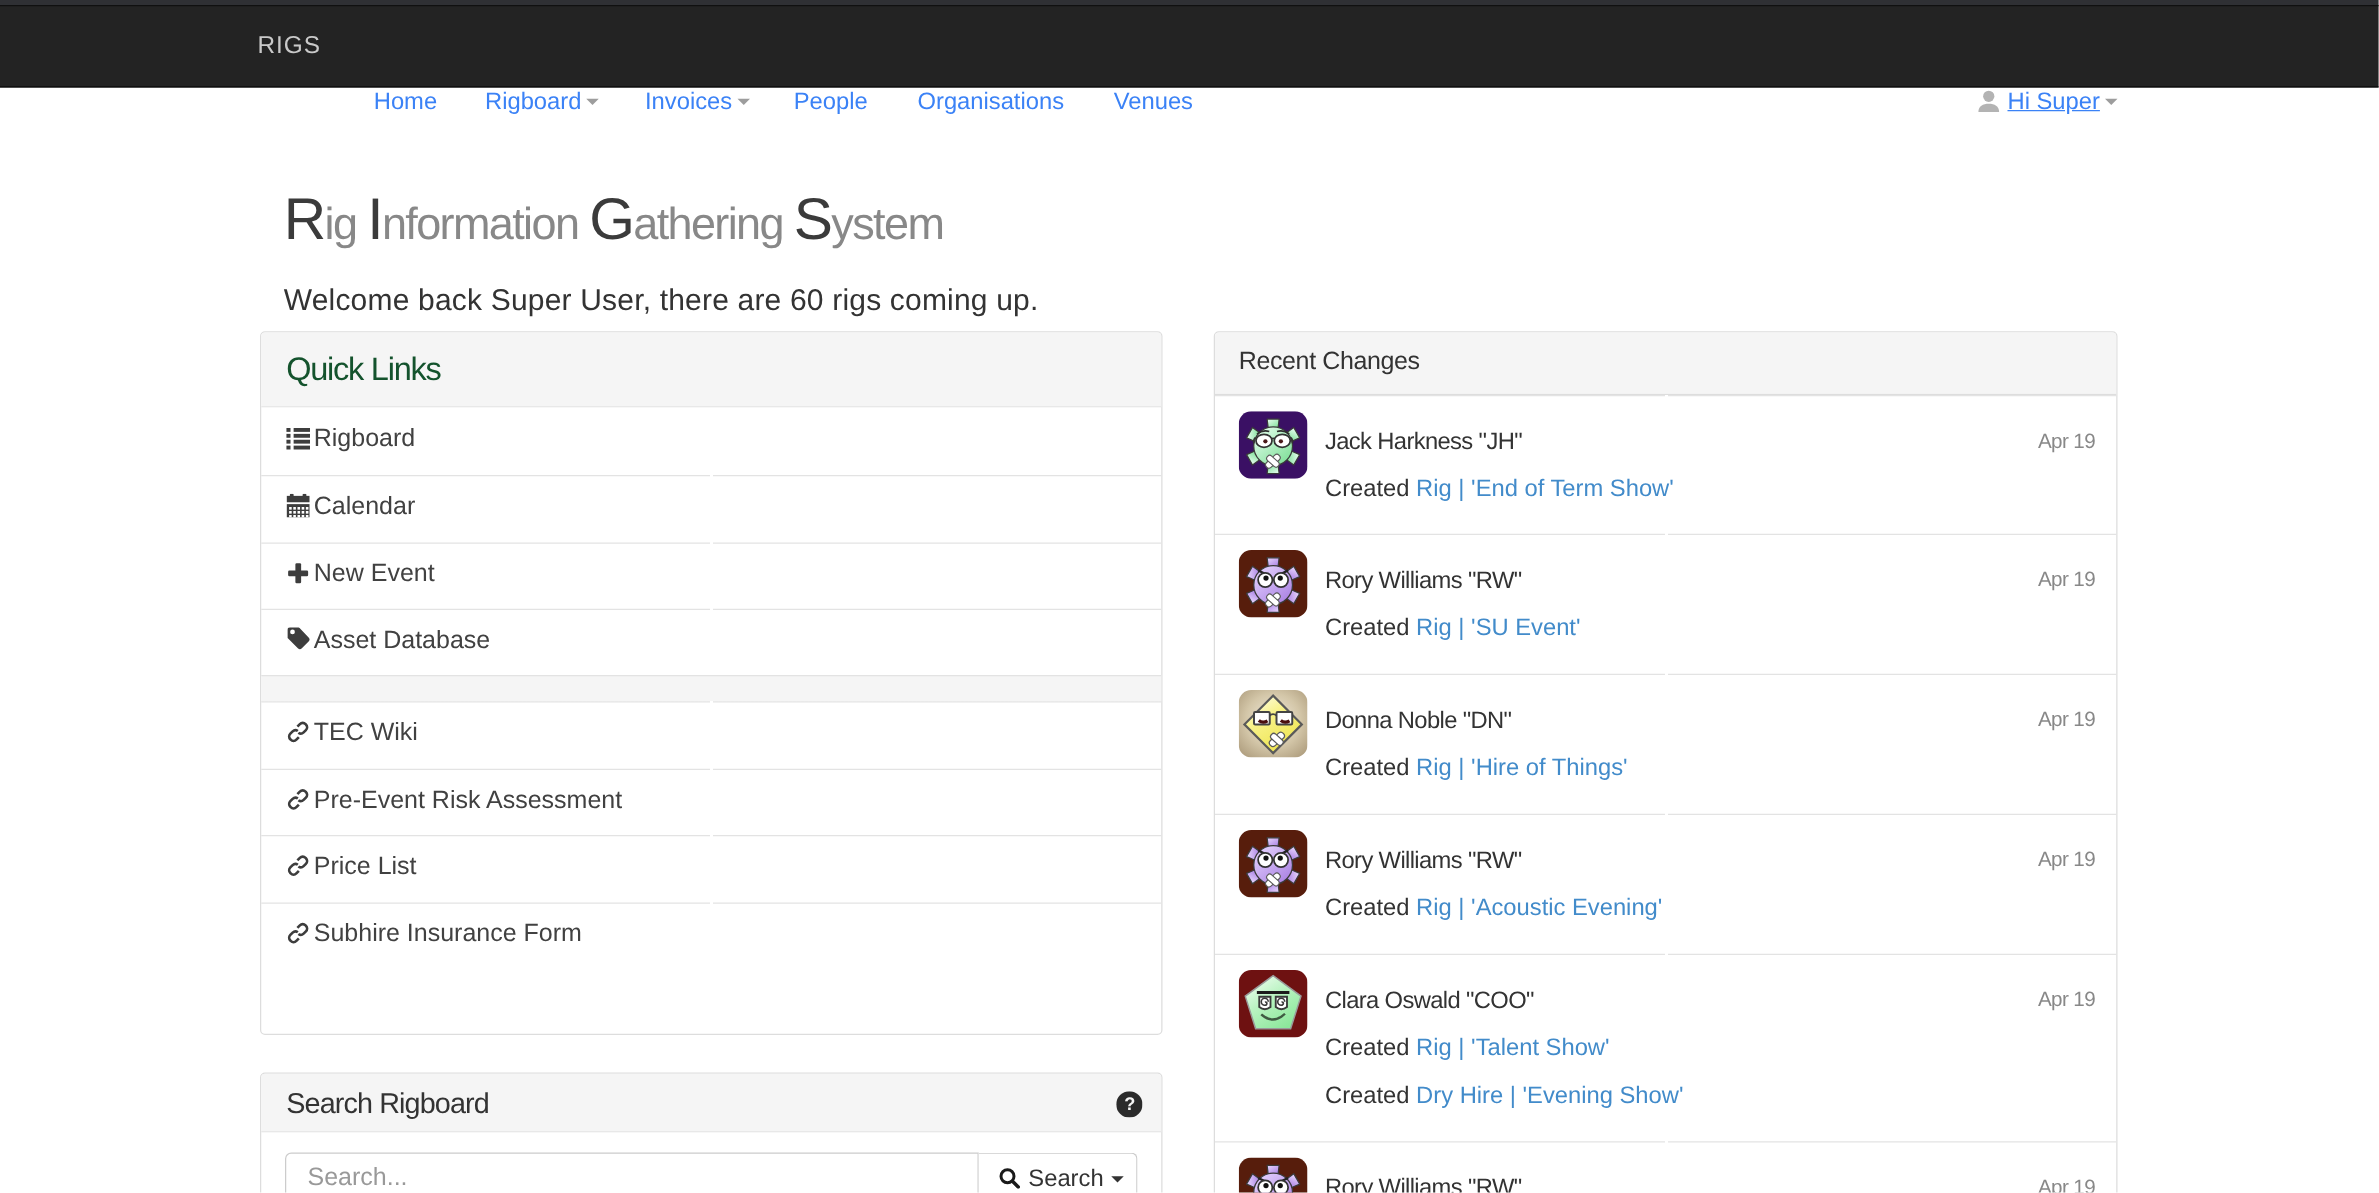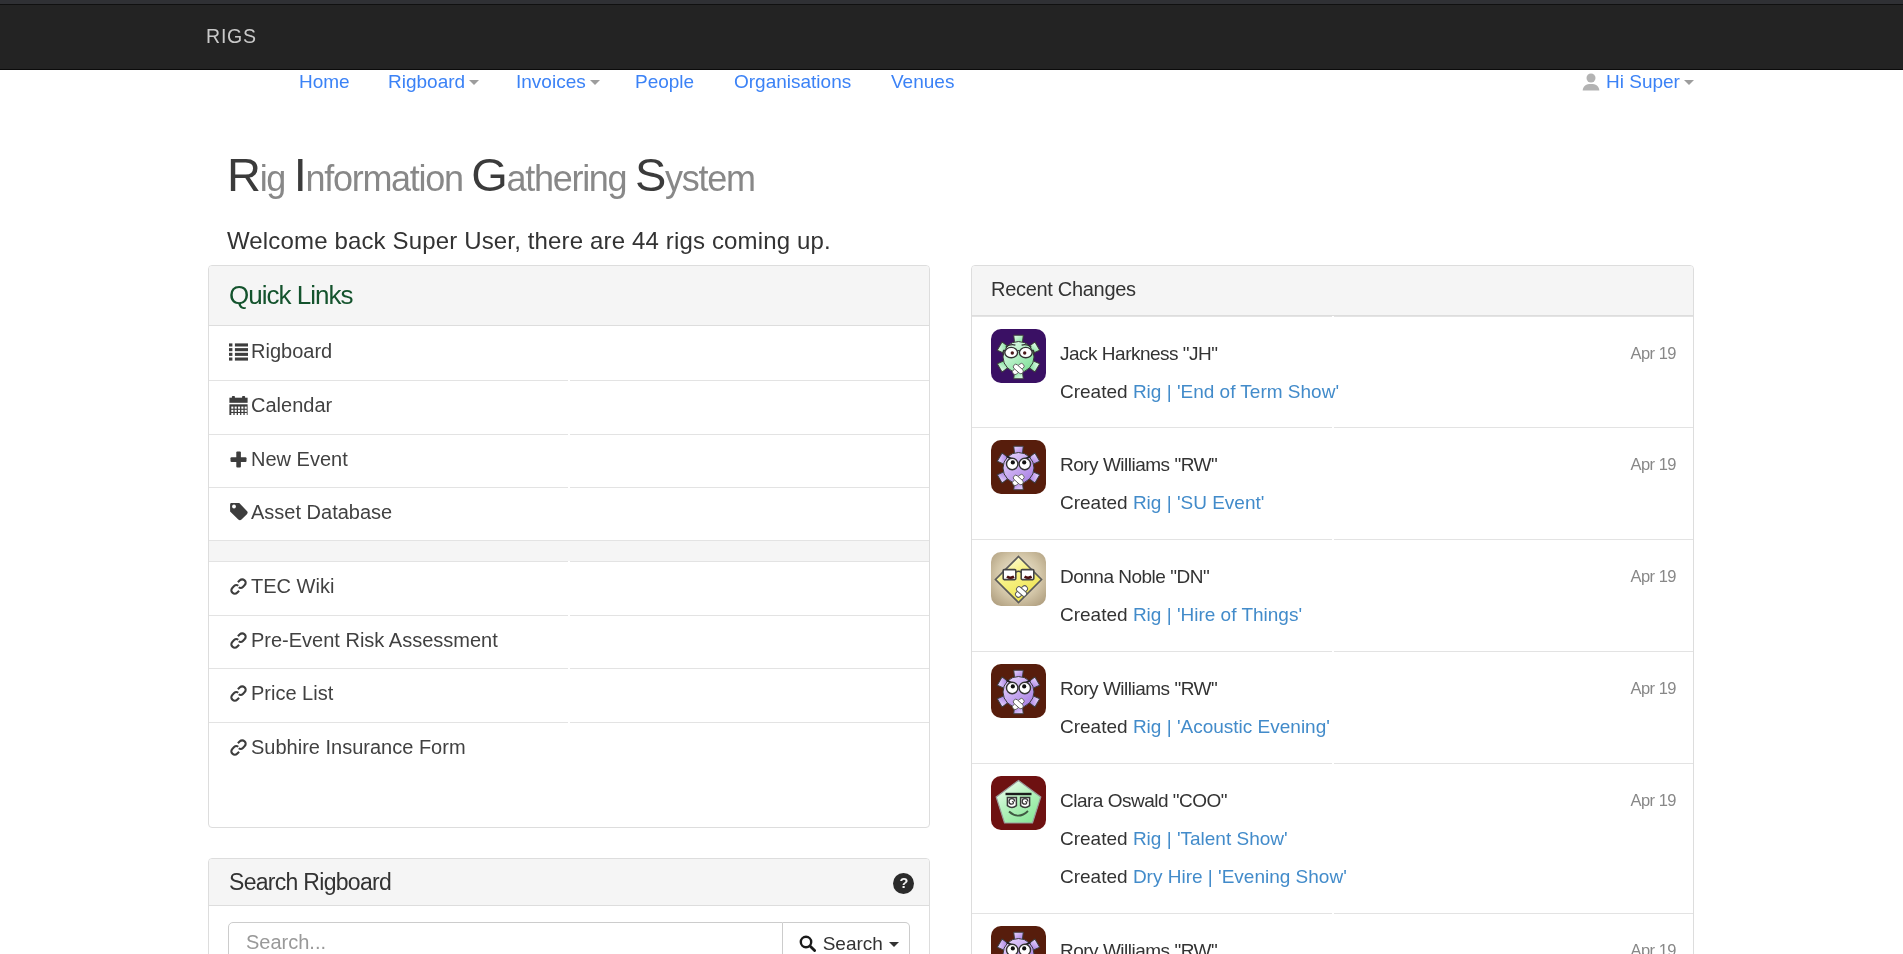--- a/index.html
+++ b/index.html
@@ -62,27 +62,27 @@
 <div id="page">
   <div id="navbar"></div>
   <div id="topstrip"></div>
   <div id="brand">RIGS</div>
   <span class="navtxt" style="left:299px;">Home</span>
   <span class="navtxt" style="left:388px;">Rigboard<span class="caret"></span></span>
   <span class="navtxt" style="left:516px;">Invoices<span class="caret"></span></span>
   <span class="navtxt" style="left:635px;">People</span>
   <span class="navtxt" style="left:734px;">Organisations</span>
   <span class="navtxt" style="left:891px;">Venues</span>
-  <span class="navtxt" style="left:1582px;"><svg class="usr" width="18" height="18" viewBox="0 0 18 18" style="vertical-align:-2.5px;margin-right:6px;">
+  <span class="navtxt" style="left:1582px;text-decoration:underline;"><svg class="usr" width="18" height="18" viewBox="0 0 18 18" style="vertical-align:-2.5px;margin-right:6px;">
         <circle cx="9" cy="5" r="4.5" fill="#b3b3b3"></circle>
         <path d="M0.7,17.6 c0-4.8,3.7-6.7,8.3-6.7 s8.3,1.9,8.3,6.7 z" fill="#b3b3b3"></path>
       </svg>Hi Super<span class="caret"></span></span>
 
   <div id="h1line"><span class="big">R</span><span class="sm">ig </span><span class="big">I</span><span class="sm">nformation </span><span class="big">G</span><span class="sm">athering </span><span class="big">S</span><span class="sm">ystem</span></div>
-  <div id="welcome">Welcome back Super User, there are 44 rigs coming up.</div>
+  <div id="welcome">Welcome back Super User, there are 60 rigs coming up.</div>
 
   <div class="panel" id="qlpanel">
     <div class="phead">Quick Links</div>
     <div class="qlrow" style="background:none;"><svg class="ic" viewBox="0 0 19 19">
           <g fill="#3d3d3d">
             <rect x="0" y="1.4" width="3.4" height="3.1"></rect>
             <rect x="5.9" y="1.4" width="13.1" height="3.1"></rect>
             <rect x="0" y="6.1" width="3.4" height="3.1"></rect>
             <rect x="5.9" y="6.1" width="13.1" height="3.1"></rect>
             <rect x="0" y="10.8" width="3.4" height="3.1"></rect>

